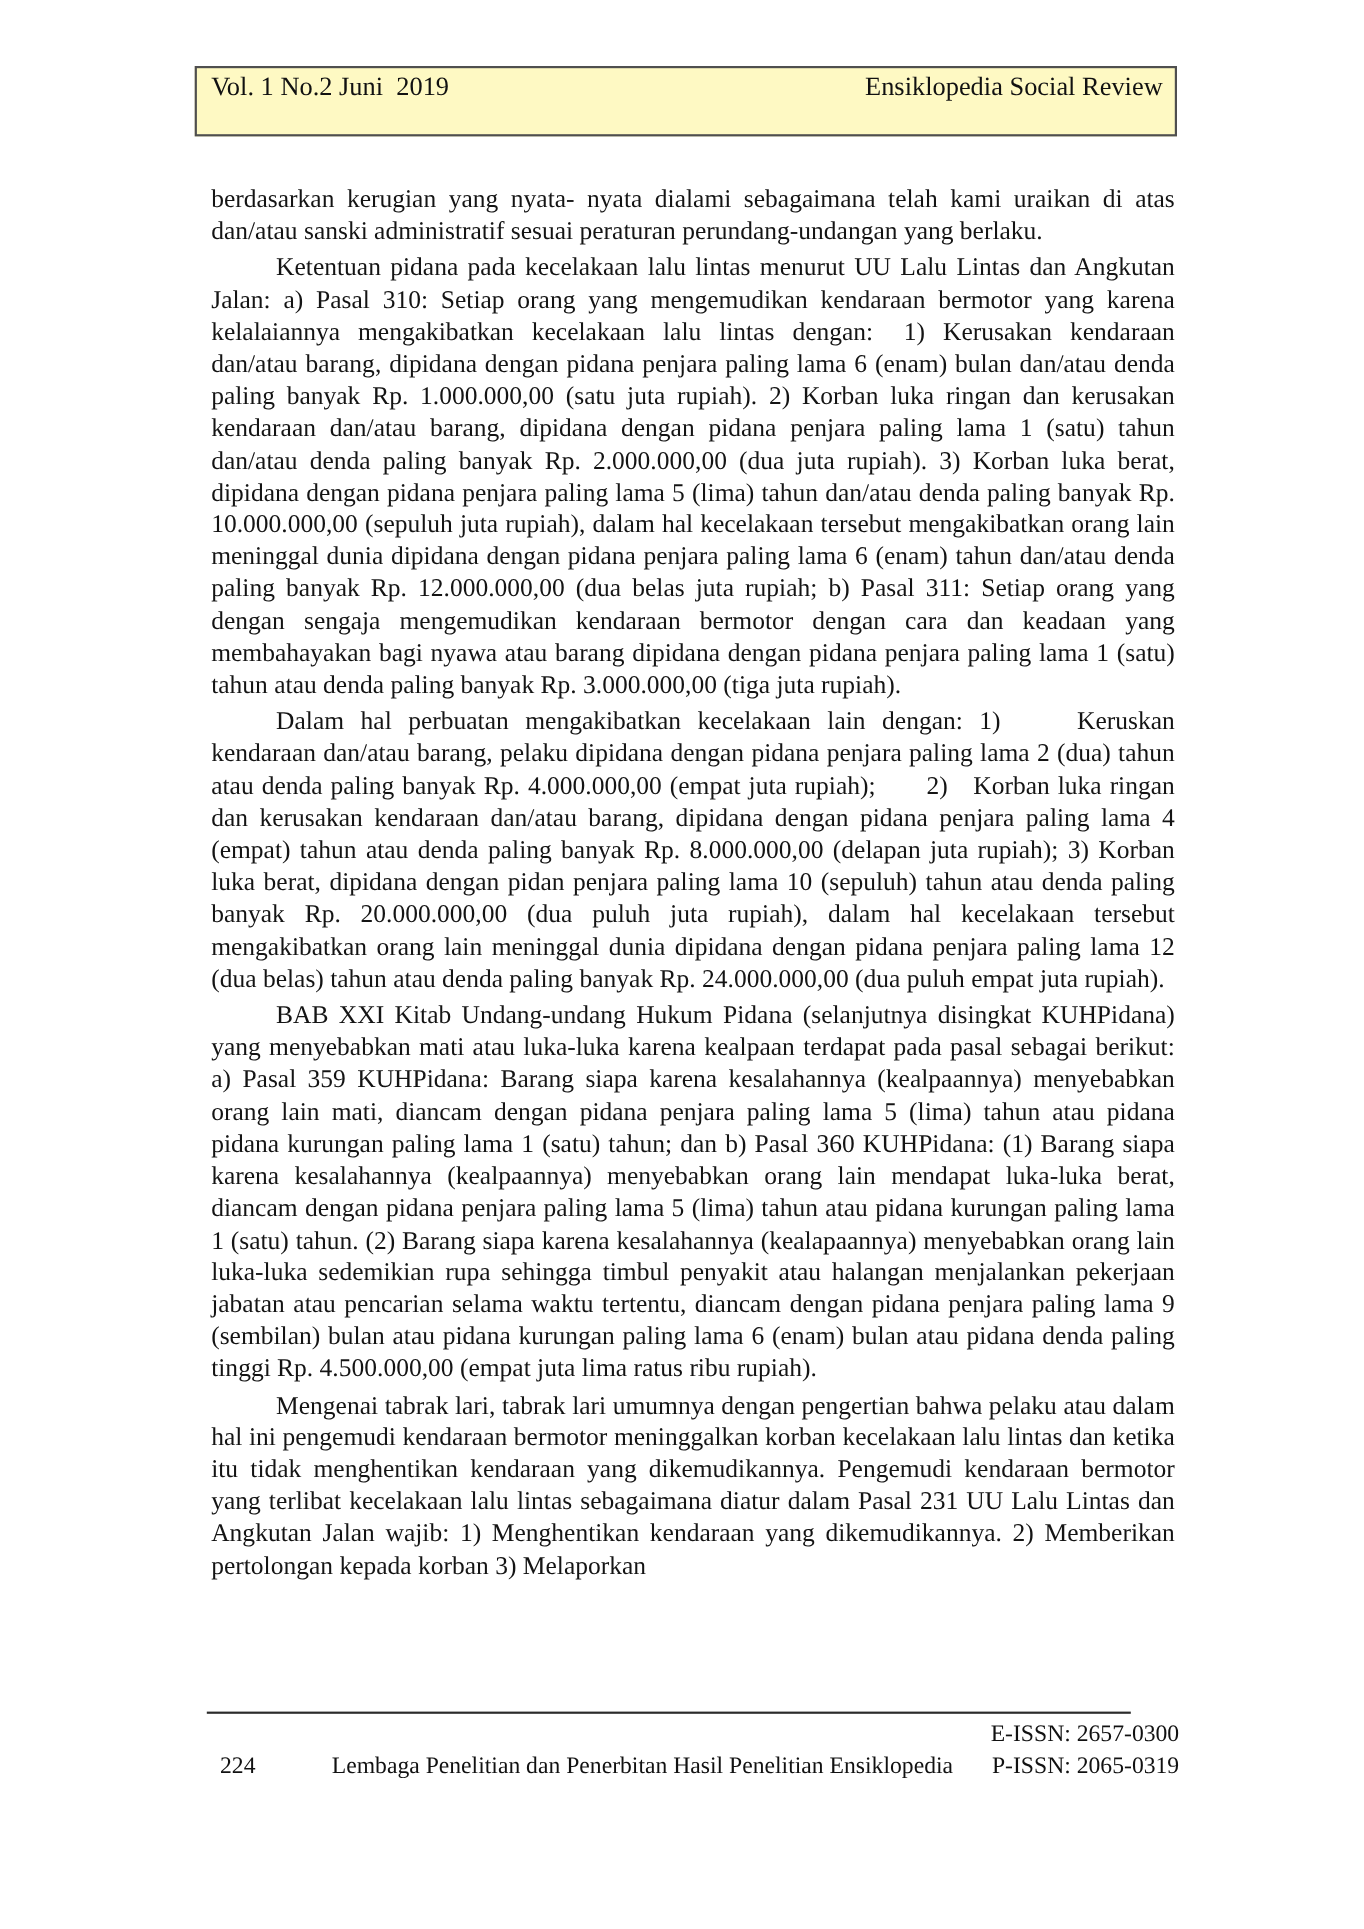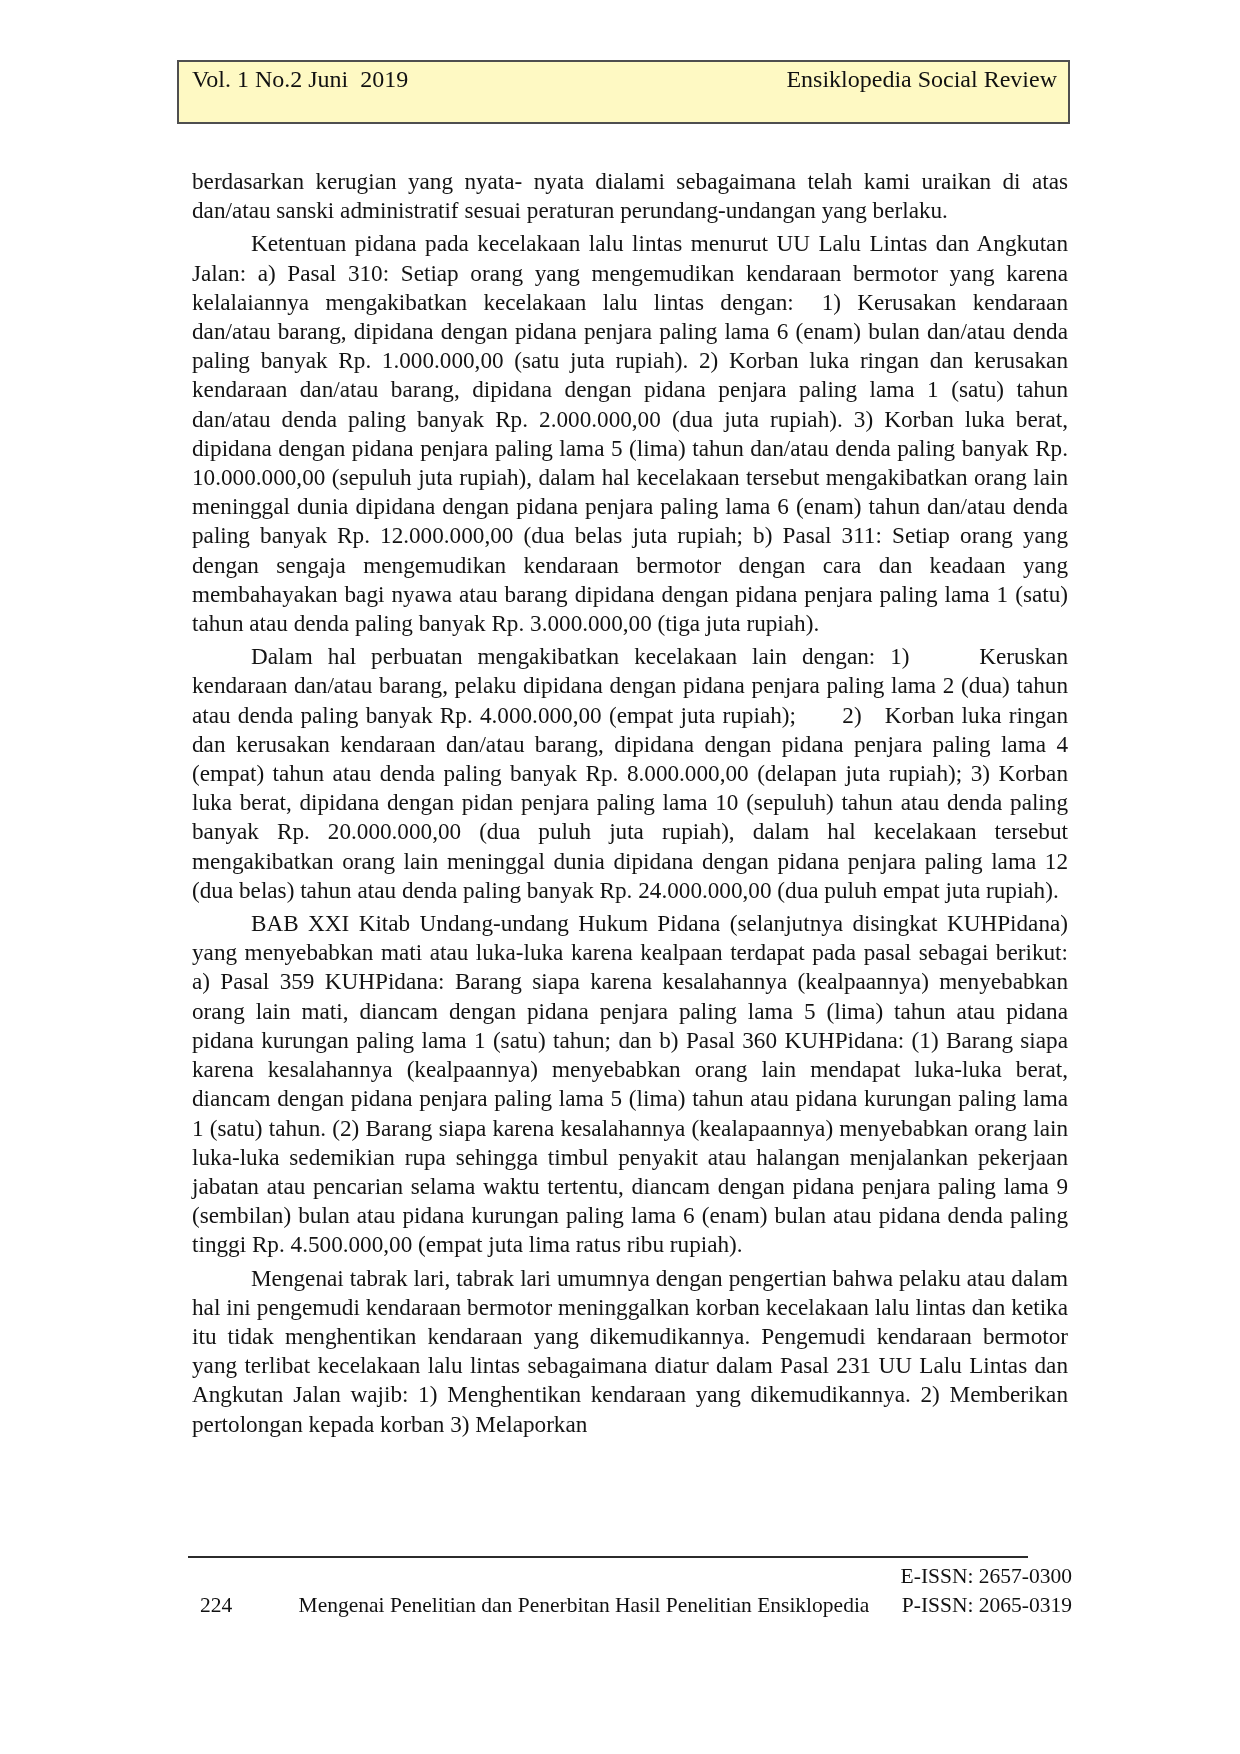--- a/index.html
+++ b/index.html
@@ -100,21 +100,21 @@
     <p class="indent">Ketentuan pidana pada kecelakaan lalu lintas menurut UU Lalu Lintas dan Angkutan Jalan: a) Pasal 310: Setiap orang yang mengemudikan kendaraan bermotor yang karena kelalaiannya mengakibatkan kecelakaan lalu lintas dengan:  1) Kerusakan kendaraan dan/atau barang, dipidana dengan pidana penjara paling lama 6 (enam) bulan dan/atau denda paling banyak Rp. 1.000.000,00 (satu juta rupiah). 2) Korban luka ringan dan kerusakan kendaraan dan/atau barang, dipidana dengan pidana penjara paling lama 1 (satu) tahun dan/atau denda paling banyak Rp. 2.000.000,00 (dua juta rupiah). 3) Korban luka berat, dipidana dengan pidana penjara paling lama 5 (lima) tahun dan/atau denda paling banyak Rp. 10.000.000,00 (sepuluh juta rupiah), dalam hal kecelakaan tersebut mengakibatkan orang lain meninggal dunia dipidana dengan pidana penjara paling lama 6 (enam) tahun dan/atau denda paling banyak Rp. 12.000.000,00 (dua belas juta rupiah; b) Pasal 311: Setiap orang yang dengan sengaja mengemudikan kendaraan bermotor dengan cara dan keadaan yang membahayakan bagi nyawa atau barang dipidana dengan pidana penjara paling lama 1 (satu) tahun atau denda paling banyak Rp. 3.000.000,00 (tiga juta rupiah).</p>
     <p class="indent">Dalam hal perbuatan mengakibatkan kecelakaan lain dengan: 1)   Keruskan kendaraan dan/atau barang, pelaku dipidana dengan pidana penjara paling lama 2 (dua) tahun atau denda paling banyak Rp. 4.000.000,00 (empat juta rupiah);  2) Korban luka ringan dan kerusakan kendaraan dan/atau barang, dipidana dengan pidana penjara paling lama 4 (empat) tahun atau denda paling banyak Rp. 8.000.000,00 (delapan juta rupiah); 3) Korban luka berat, dipidana dengan pidan penjara paling lama 10 (sepuluh) tahun atau denda paling banyak Rp. 20.000.000,00 (dua puluh juta rupiah), dalam hal kecelakaan tersebut mengakibatkan orang lain meninggal dunia dipidana dengan pidana penjara paling lama 12 (dua belas) tahun atau denda paling banyak Rp. 24.000.000,00 (dua puluh empat juta rupiah).</p>
     <p class="indent">BAB XXI Kitab Undang-undang Hukum Pidana (selanjutnya disingkat KUHPidana) yang menyebabkan mati atau luka-luka karena kealpaan terdapat pada pasal sebagai berikut: a) Pasal 359 KUHPidana: Barang siapa karena kesalahannya (kealpaannya) menyebabkan orang lain mati, diancam dengan pidana penjara paling lama 5 (lima) tahun atau pidana pidana kurungan paling lama 1 (satu) tahun; dan b) Pasal 360 KUHPidana: (1) Barang siapa karena kesalahannya (kealpaannya) menyebabkan orang lain mendapat luka-luka berat, diancam dengan pidana penjara paling lama 5 (lima) tahun atau pidana kurungan paling lama 1 (satu) tahun. (2) Barang siapa karena kesalahannya (kealapaannya) menyebabkan orang lain luka-luka sedemikian rupa sehingga timbul penyakit atau halangan menjalankan pekerjaan jabatan atau pencarian selama waktu tertentu, diancam dengan pidana penjara paling lama 9 (sembilan) bulan atau pidana kurungan paling lama 6 (enam) bulan atau pidana denda paling tinggi Rp. 4.500.000,00 (empat juta lima ratus ribu rupiah).</p>
     <p class="indent">Mengenai tabrak lari, tabrak lari umumnya dengan pengertian bahwa pelaku atau dalam hal ini pengemudi kendaraan bermotor meninggalkan korban kecelakaan lalu lintas dan ketika itu tidak menghentikan kendaraan yang dikemudikannya. Pengemudi kendaraan bermotor yang terlibat kecelakaan lalu lintas sebagaimana diatur dalam Pasal 231 UU Lalu Lintas dan Angkutan Jalan wajib: 1) Menghentikan kendaraan yang dikemudikannya. 2) Memberikan pertolongan kepada korban 3) Melaporkan</p>
   </main>
 
   <footer>
     <div class="footer-rule"></div>
     <div class="footer-row">
       <span class="footer-pagenum">224</span>
-      <span class="footer-publisher">Mengenai Penelitian dan Penerbitan Hasil Penelitian Ensiklopedia</span>
+      <span class="footer-publisher">Lembaga Penelitian dan Penerbitan Hasil Penelitian Ensiklopedia</span>
       <div class="footer-issn">
         <span>E-ISSN: 2657-0300</span>
         <span>P-ISSN: 2065-0319</span>
       </div>
     </div>
   </footer>
 
 </div>
 
 </body></html>

